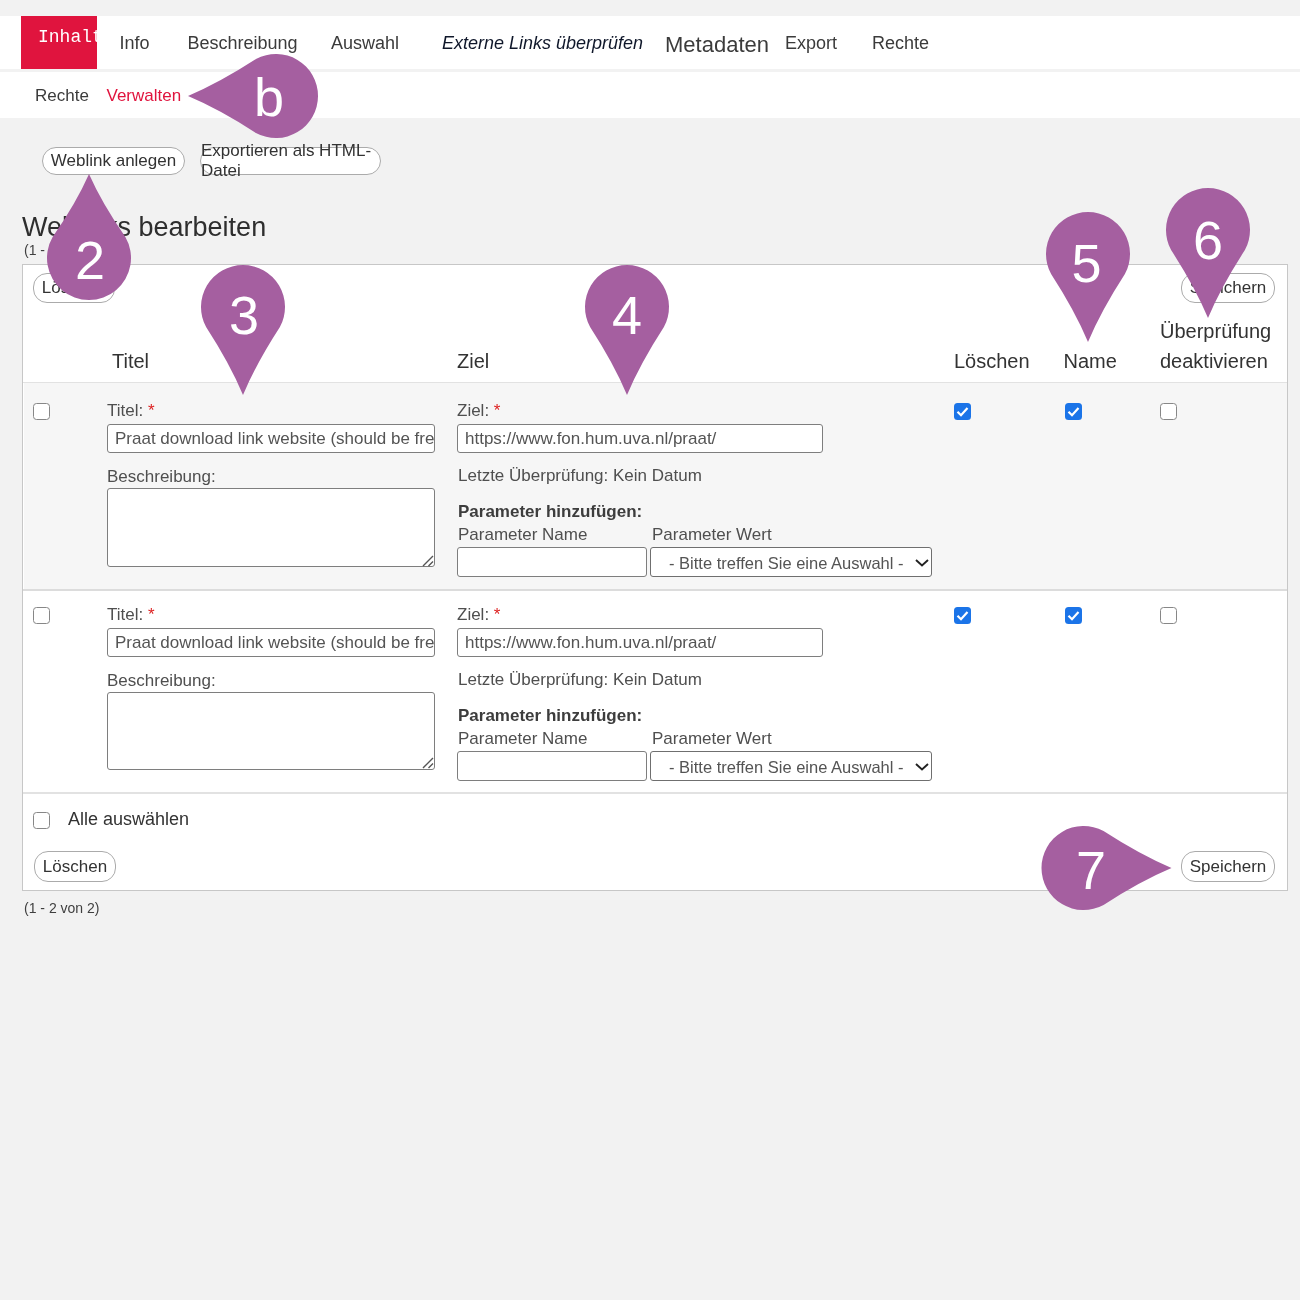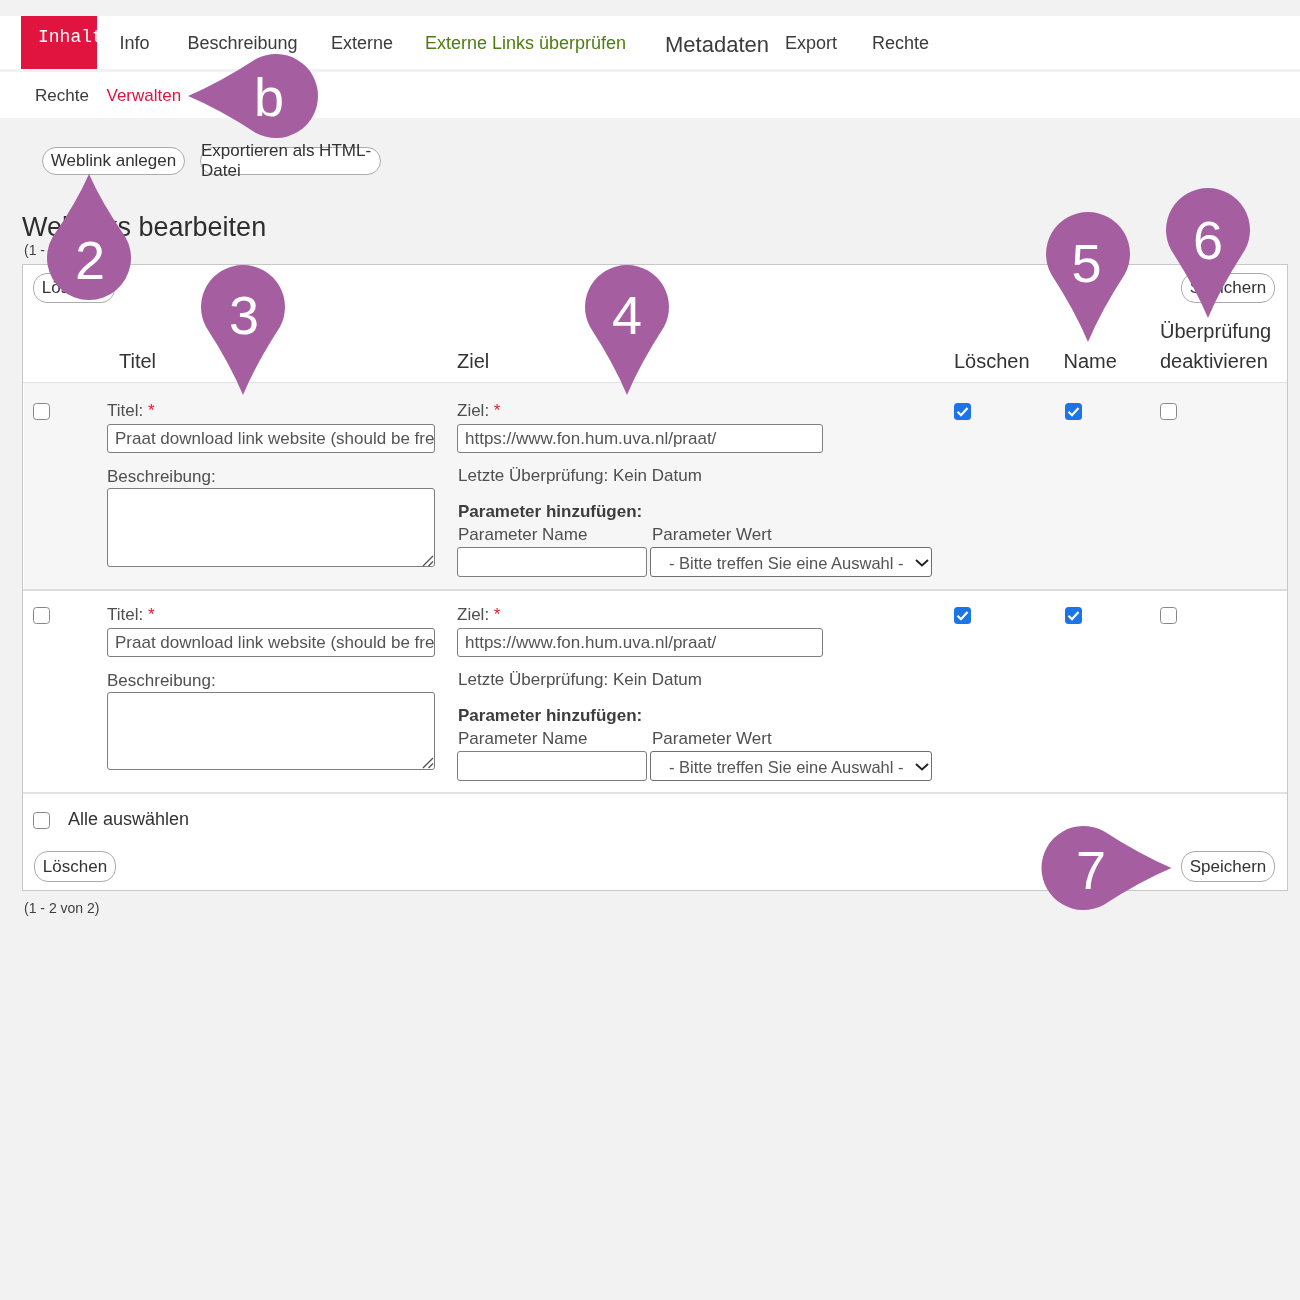--- a/index.html
+++ b/index.html
@@ -15,22 +15,22 @@
   .red{color:#e0143e;}
   .sep{position:absolute;height:1px;background:#cccccc;}
 </style></head>
 <body>
 
 <div class="abs" style="left:0;top:16px;width:1300px;height:53px;background:#fff;"></div>
 <div class="abs" style="left:21px;top:16px;width:76px;height:53px;background:#e0143e;"></div>
 <div class="t" style="left:38px;top:28px;font-size:18px;color:#fff;font-family:Liberation Mono, monospace;">Inhalt</div>
 <div class="t" style="left:119.5px;top:34px;font-size:18px;color:#3b3b3b;">Info</div>
 <div class="t" style="left:187.5px;top:34px;font-size:18px;color:#3b3b3b;">Beschreibung</div>
-<div class="t" style="left:331px;top:34px;font-size:18px;color:#3b3b3b;">Externe</div>
-<div class="t" style="left:425px;top:34px;font-size:18px;color:#4d7c0f;">Externe Links überprüfen</div>
+<div class="t" style="left:331px;top:34px;font-size:18px;color:#3b3b3b;">Auswahl</div>
+<div class="t" style="left:442px;top:34px;font-size:18px;color:#0f172a;font-style:italic;">Externe Links überprüfen</div>
 <div class="t" style="left:665px;top:34px;font-size:22px;color:#3b3b3b;">Metadaten</div>
 <div class="t" style="left:785px;top:34px;font-size:18px;color:#3b3b3b;">Export</div>
 <div class="t" style="left:872px;top:34px;font-size:18px;color:#3b3b3b;">Rechte</div>
 
 <div class="abs" style="left:0;top:71.5px;width:1300px;height:46.5px;background:#fff;"></div>
 <div class="t" style="left:35px;top:87px;font-size:17px;color:#3b3b3b;">Rechte</div>
 <div class="t red" style="left:106.5px;top:87px;font-size:17px;">Verwalten</div>
 
 <div class="btn" style="left:42px;top:147px;width:143px;height:28px;">Weblink anlegen</div>
 <div class="btn" style="left:200px;top:147px;width:181px;height:28px;">Exportieren als HTML-Datei</div>
@@ -38,21 +38,21 @@
 <div class="t" style="left:22px;top:213.5px;font-size:27px;color:#2e2e2e;">Weblinks bearbeiten</div>
 <div class="t" style="left:24px;top:242.5px;font-size:14px;color:#3f3f3f;">(1 - 2 von 2)</div>
 
 <div class="abs" style="left:22px;top:264px;width:1266px;height:627px;background:#fff;border:1.3px solid #c7c7c7;box-sizing:border-box;"></div>
 
 <div class="abs" style="left:23.5px;top:383px;width:1263px;height:206px;background:#f6f6f6;"></div>
 
 <div class="btn" style="left:33px;top:273px;width:82px;height:30px;">Löschen</div>
 <div class="btn" style="left:1181px;top:273px;width:94px;height:30px;">Speichern</div>
 
-<div class="t" style="left:119px;top:350.5px;font-size:20px;text-align:center;">Titel</div>
+<div class="t" style="left:112px;top:350.5px;font-size:20px;text-align:center;">Titel</div>
 <div class="t" style="left:457px;top:350.5px;font-size:20px;">Ziel</div>
 <div class="t" style="left:954px;top:350.5px;font-size:20px;">Löschen</div>
 <div class="t" style="left:1063.5px;top:350.5px;font-size:20px;">Name</div>
 <div class="t" style="left:1160px;top:317px;font-size:20px;line-height:29.5px;white-space:normal;width:140px;">Überprüfung deaktivieren</div>
 <div class="sep" style="left:23px;top:381.5px;width:1264px;height:1.5px;background:#e2e2e2;"></div>
 
 <div class="cb" style="left:33px;top:402.5px;"></div>
 <div class="t" style="left:107px;top:402px;font-size:17px;"><span class="lbl">Titel: </span><span style="color:#dd2222;">*</span></div>
 <div class="inp" style="left:107px;top:423.5px;width:328px;height:29.5px;">Praat download link website (should be free)</div>
 <div class="t lbl" style="left:107px;top:468px;font-size:17px;">Beschreibung:</div>

